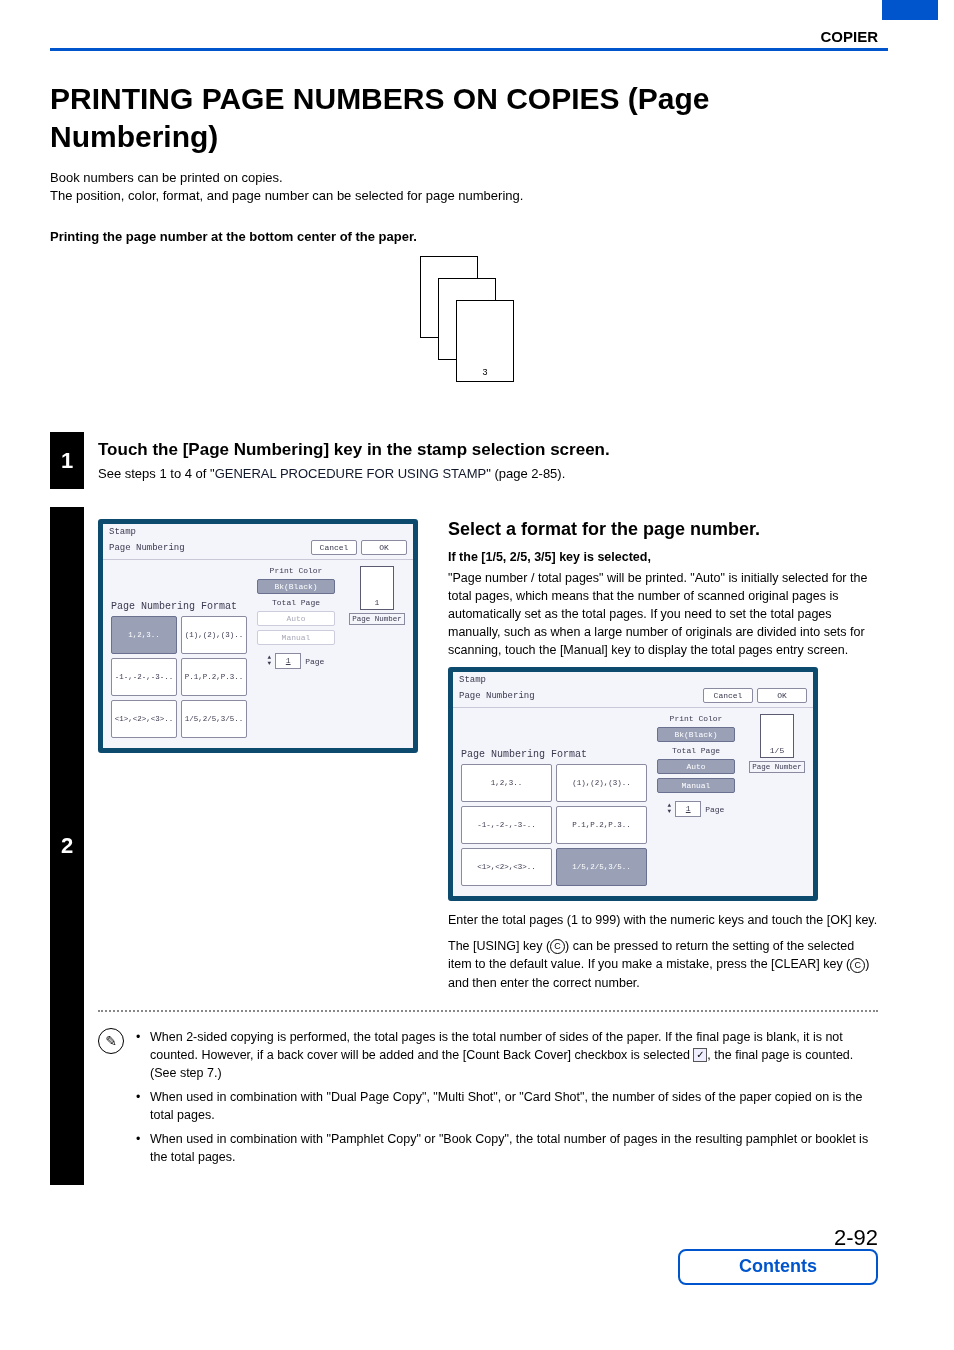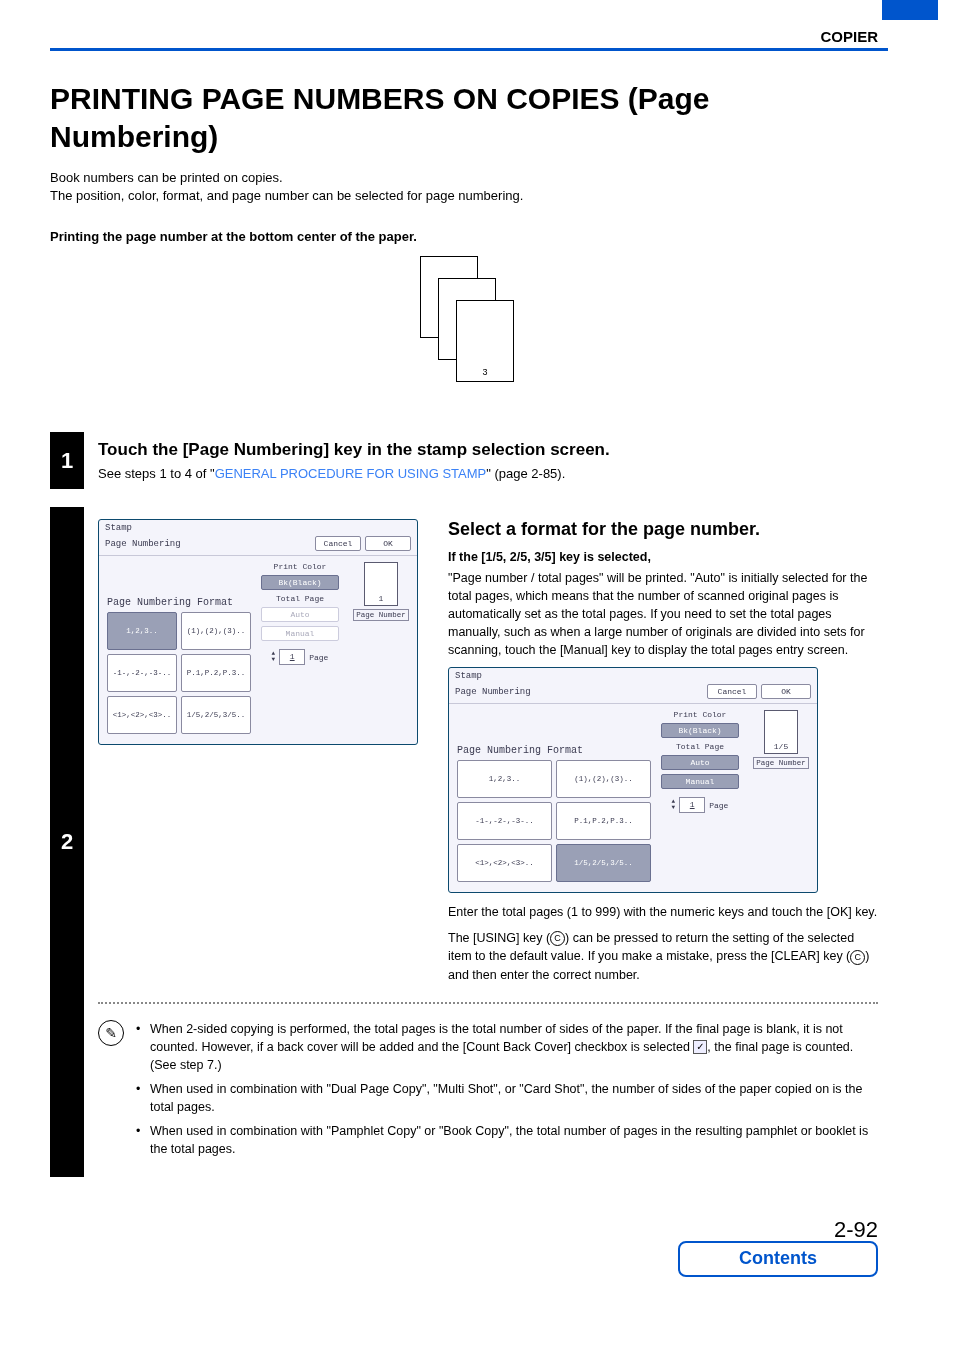--- a/index.html
+++ b/index.html
@@ -15,31 +15,31 @@
   .sheet { position: absolute; border: 1px solid #000; background: #fff; width: 58px; height: 82px; text-align: center; }
   .sheet span { position: absolute; bottom: 4px; left: 0; right: 0; font-size: 9px; }
   .sheet.s1 { left: 56px; top: 0; }
   .sheet.s2 { left: 74px; top: 22px; }
   .sheet.s3 { left: 92px; top: 44px; }
   .step-row { display: flex; margin: 0; }
   .step-num { width: 34px; background: #000; color: #fff; font-size: 22px; font-weight: bold; display: flex; align-items: center; justify-content: center; flex-shrink: 0; }
   .step-body { flex: 1; padding: 8px 0 8px 14px; }
   .step-title { font-size: 17px; font-weight: bold; margin-bottom: 6px; }
   .step-sub { font-size: 13px; }
-  .link { color: #3b82f6; }
+  .link { color: #0f172a; }
   .step2-wrap { display: flex; }
   .step2-sidebar { width: 34px; background: #000; color: #fff; font-size: 22px; font-weight: bold; display: flex; align-items: center; justify-content: center; flex-shrink: 0; }
   .step2-body { flex: 1; padding: 12px 0 12px 14px; }
   .step2-cols { display: flex; gap: 20px; }
   .col-left { width: 330px; flex-shrink: 0; }
   .col-right { flex: 1; }
   .col-right h2 { font-size: 18px; font-weight: bold; margin-bottom: 8px; }
   .col-right p { font-size: 12.5px; line-height: 1.45; margin-bottom: 8px; }
   .col-right p.bold { font-weight: bold; margin-bottom: 2px; }
-  .panel { border: 1px solid #0c4a6e; border-radius: 3px; background: #f4f4fb; font-family: "Courier New", monospace; font-size: 9px; color: #3a3a50; width: 320px; padding: 0; overflow: hidden; }
+  .panel { border: 5px solid #0c4a6e; border-radius: 3px; background: #f4f4fb; font-family: "Courier New", monospace; font-size: 9px; color: #3a3a50; width: 320px; padding: 0; overflow: hidden; }
   .panel-title { padding: 3px 6px 1px 6px; font-size: 9px; }
   .panel-bar { display: flex; align-items: center; padding: 2px 6px 4px 6px; border-bottom: 1px solid #c8c8d8; }
   .panel-bar-label { flex: 1; }
   .panel .btn { display: inline-block; border: 1px solid #8a8aa0; padding: 2px 0; text-align: center; font-size: 8px; background: #fff; border-radius: 2px; }
   .panel .btn.dark { background: #9aa0b6; color: #fff; border-color: #6a7090; }
   .panel .btn.dim { color: #aab; border-color: #ccd; }
   .panel-main { display: flex; padding: 6px 8px 10px 8px; gap: 10px; }
   .pf-area { flex: 1; }
   .pf-title { text-align: left; font-size: 10px; margin-bottom: 4px; margin-top: 35px; }
   .pf-grid { display: flex; flex-direction: column; gap: 4px; }

